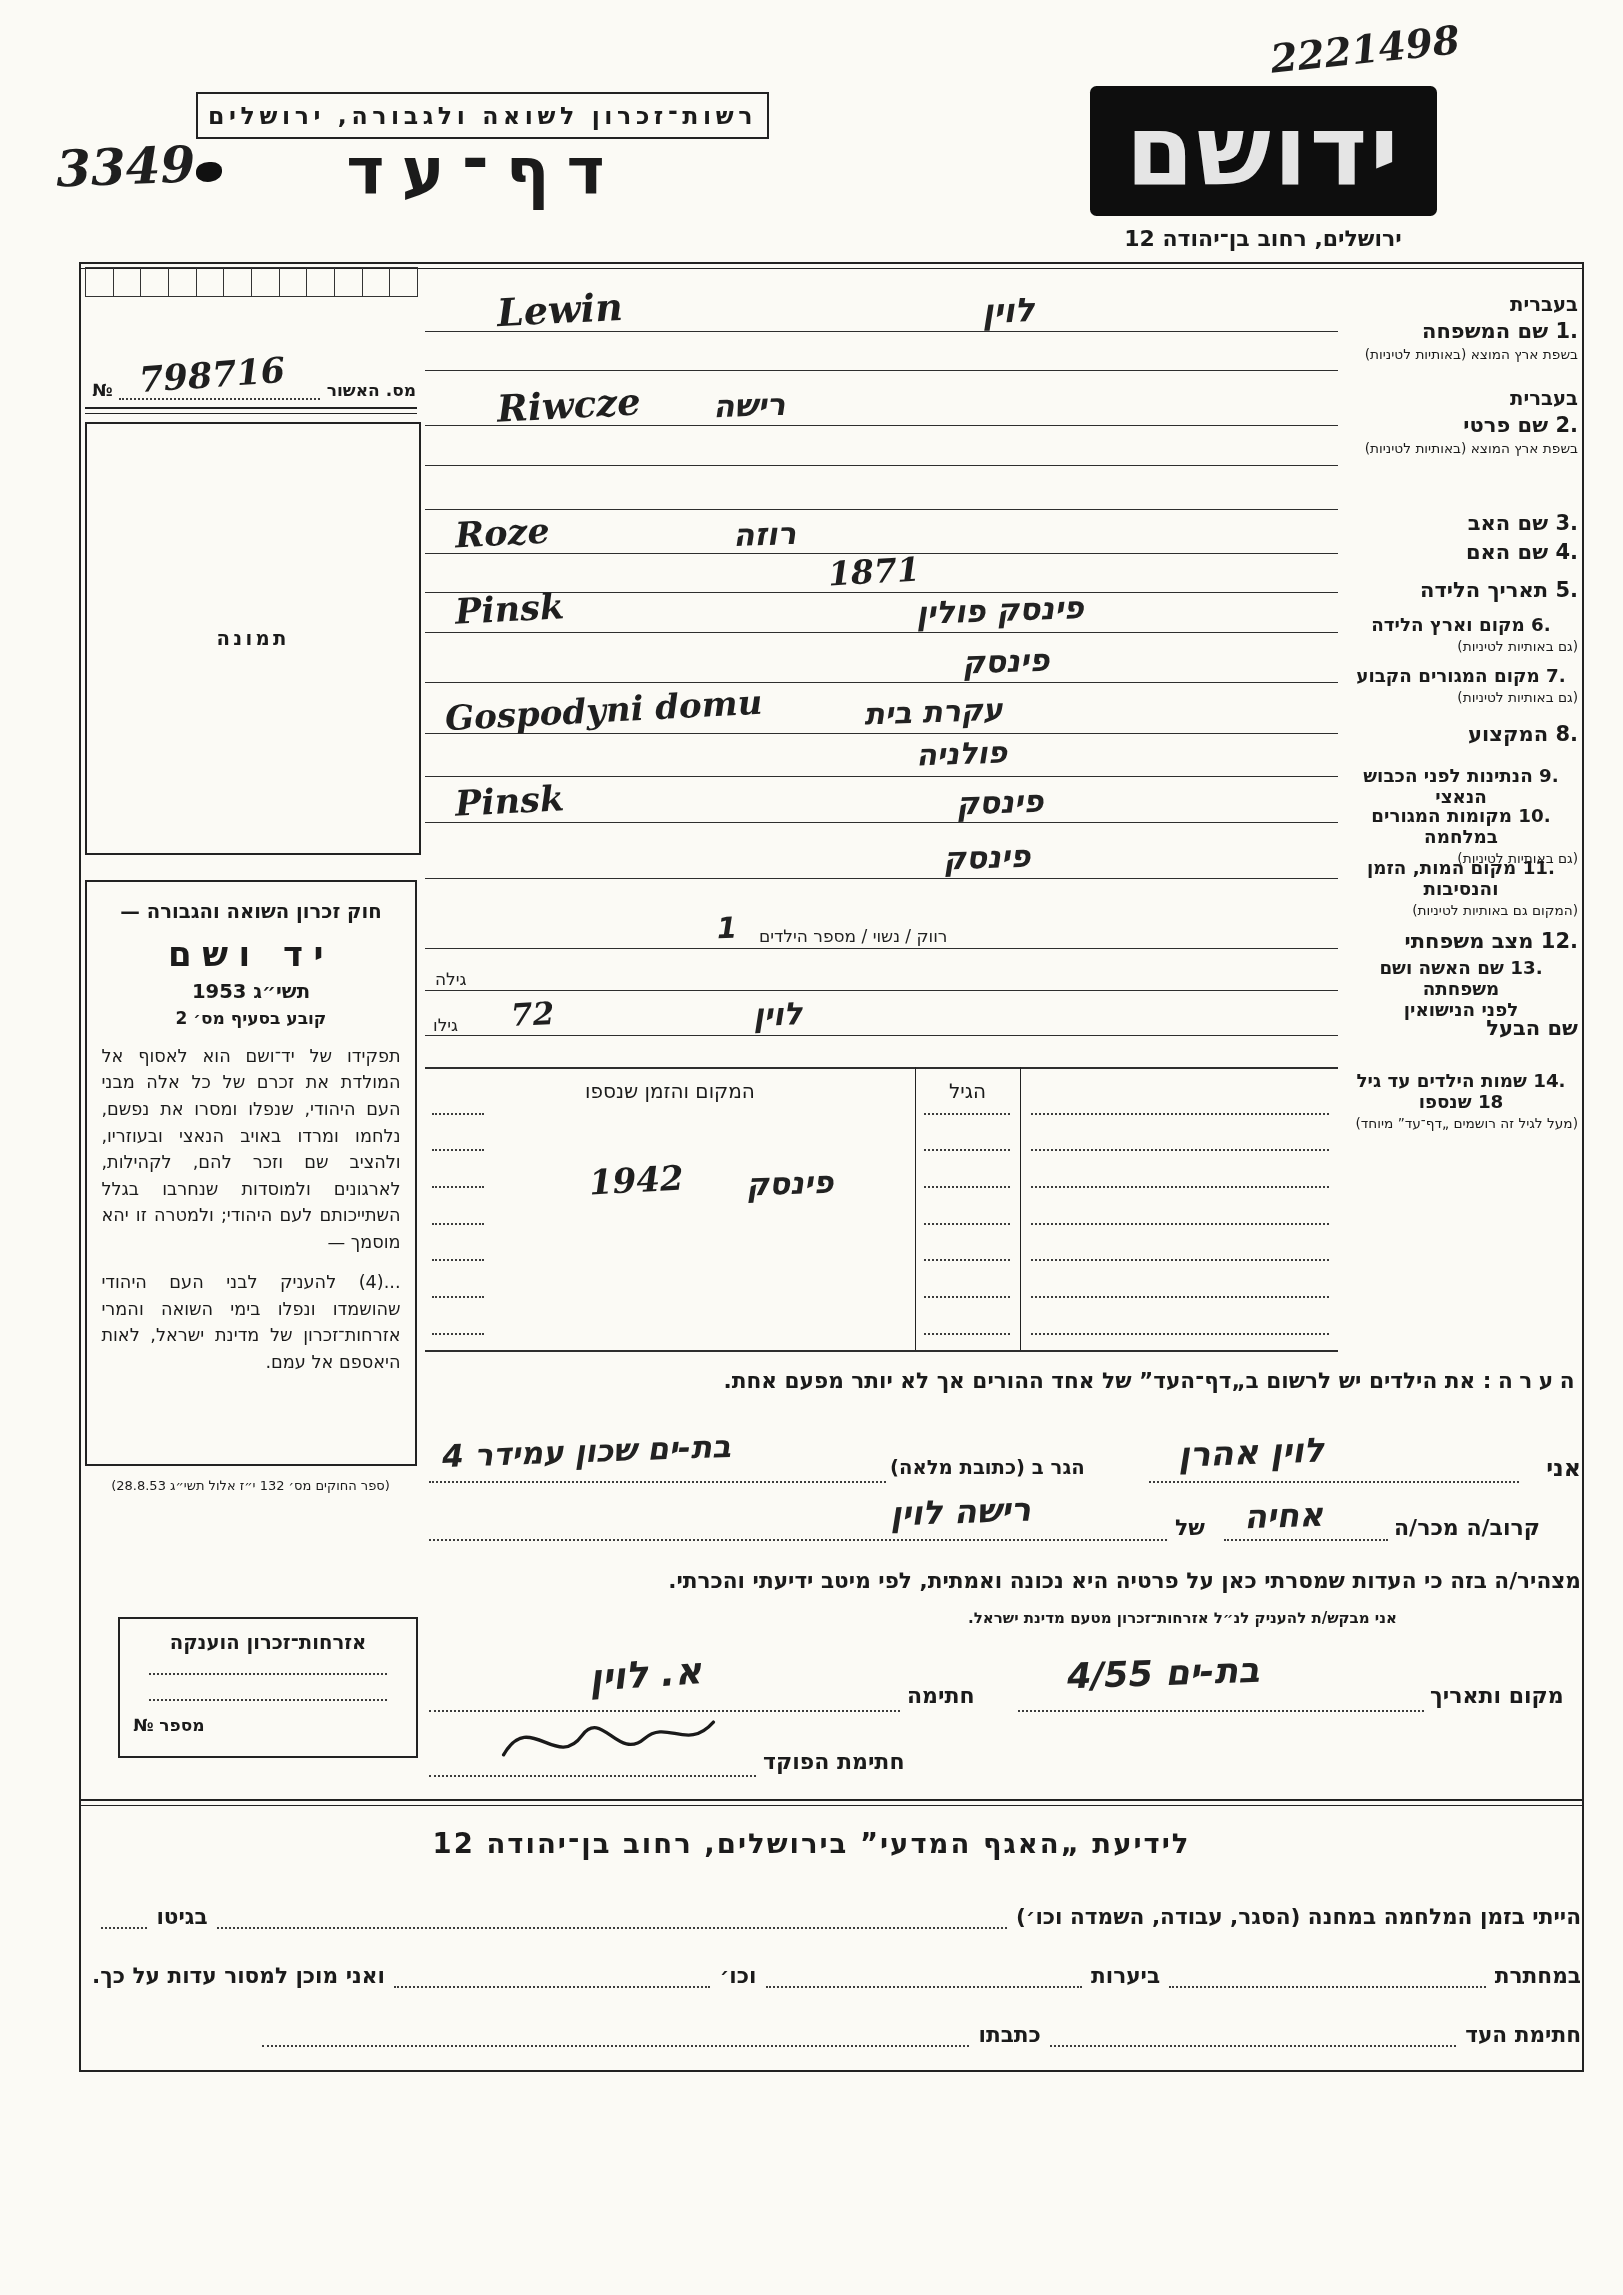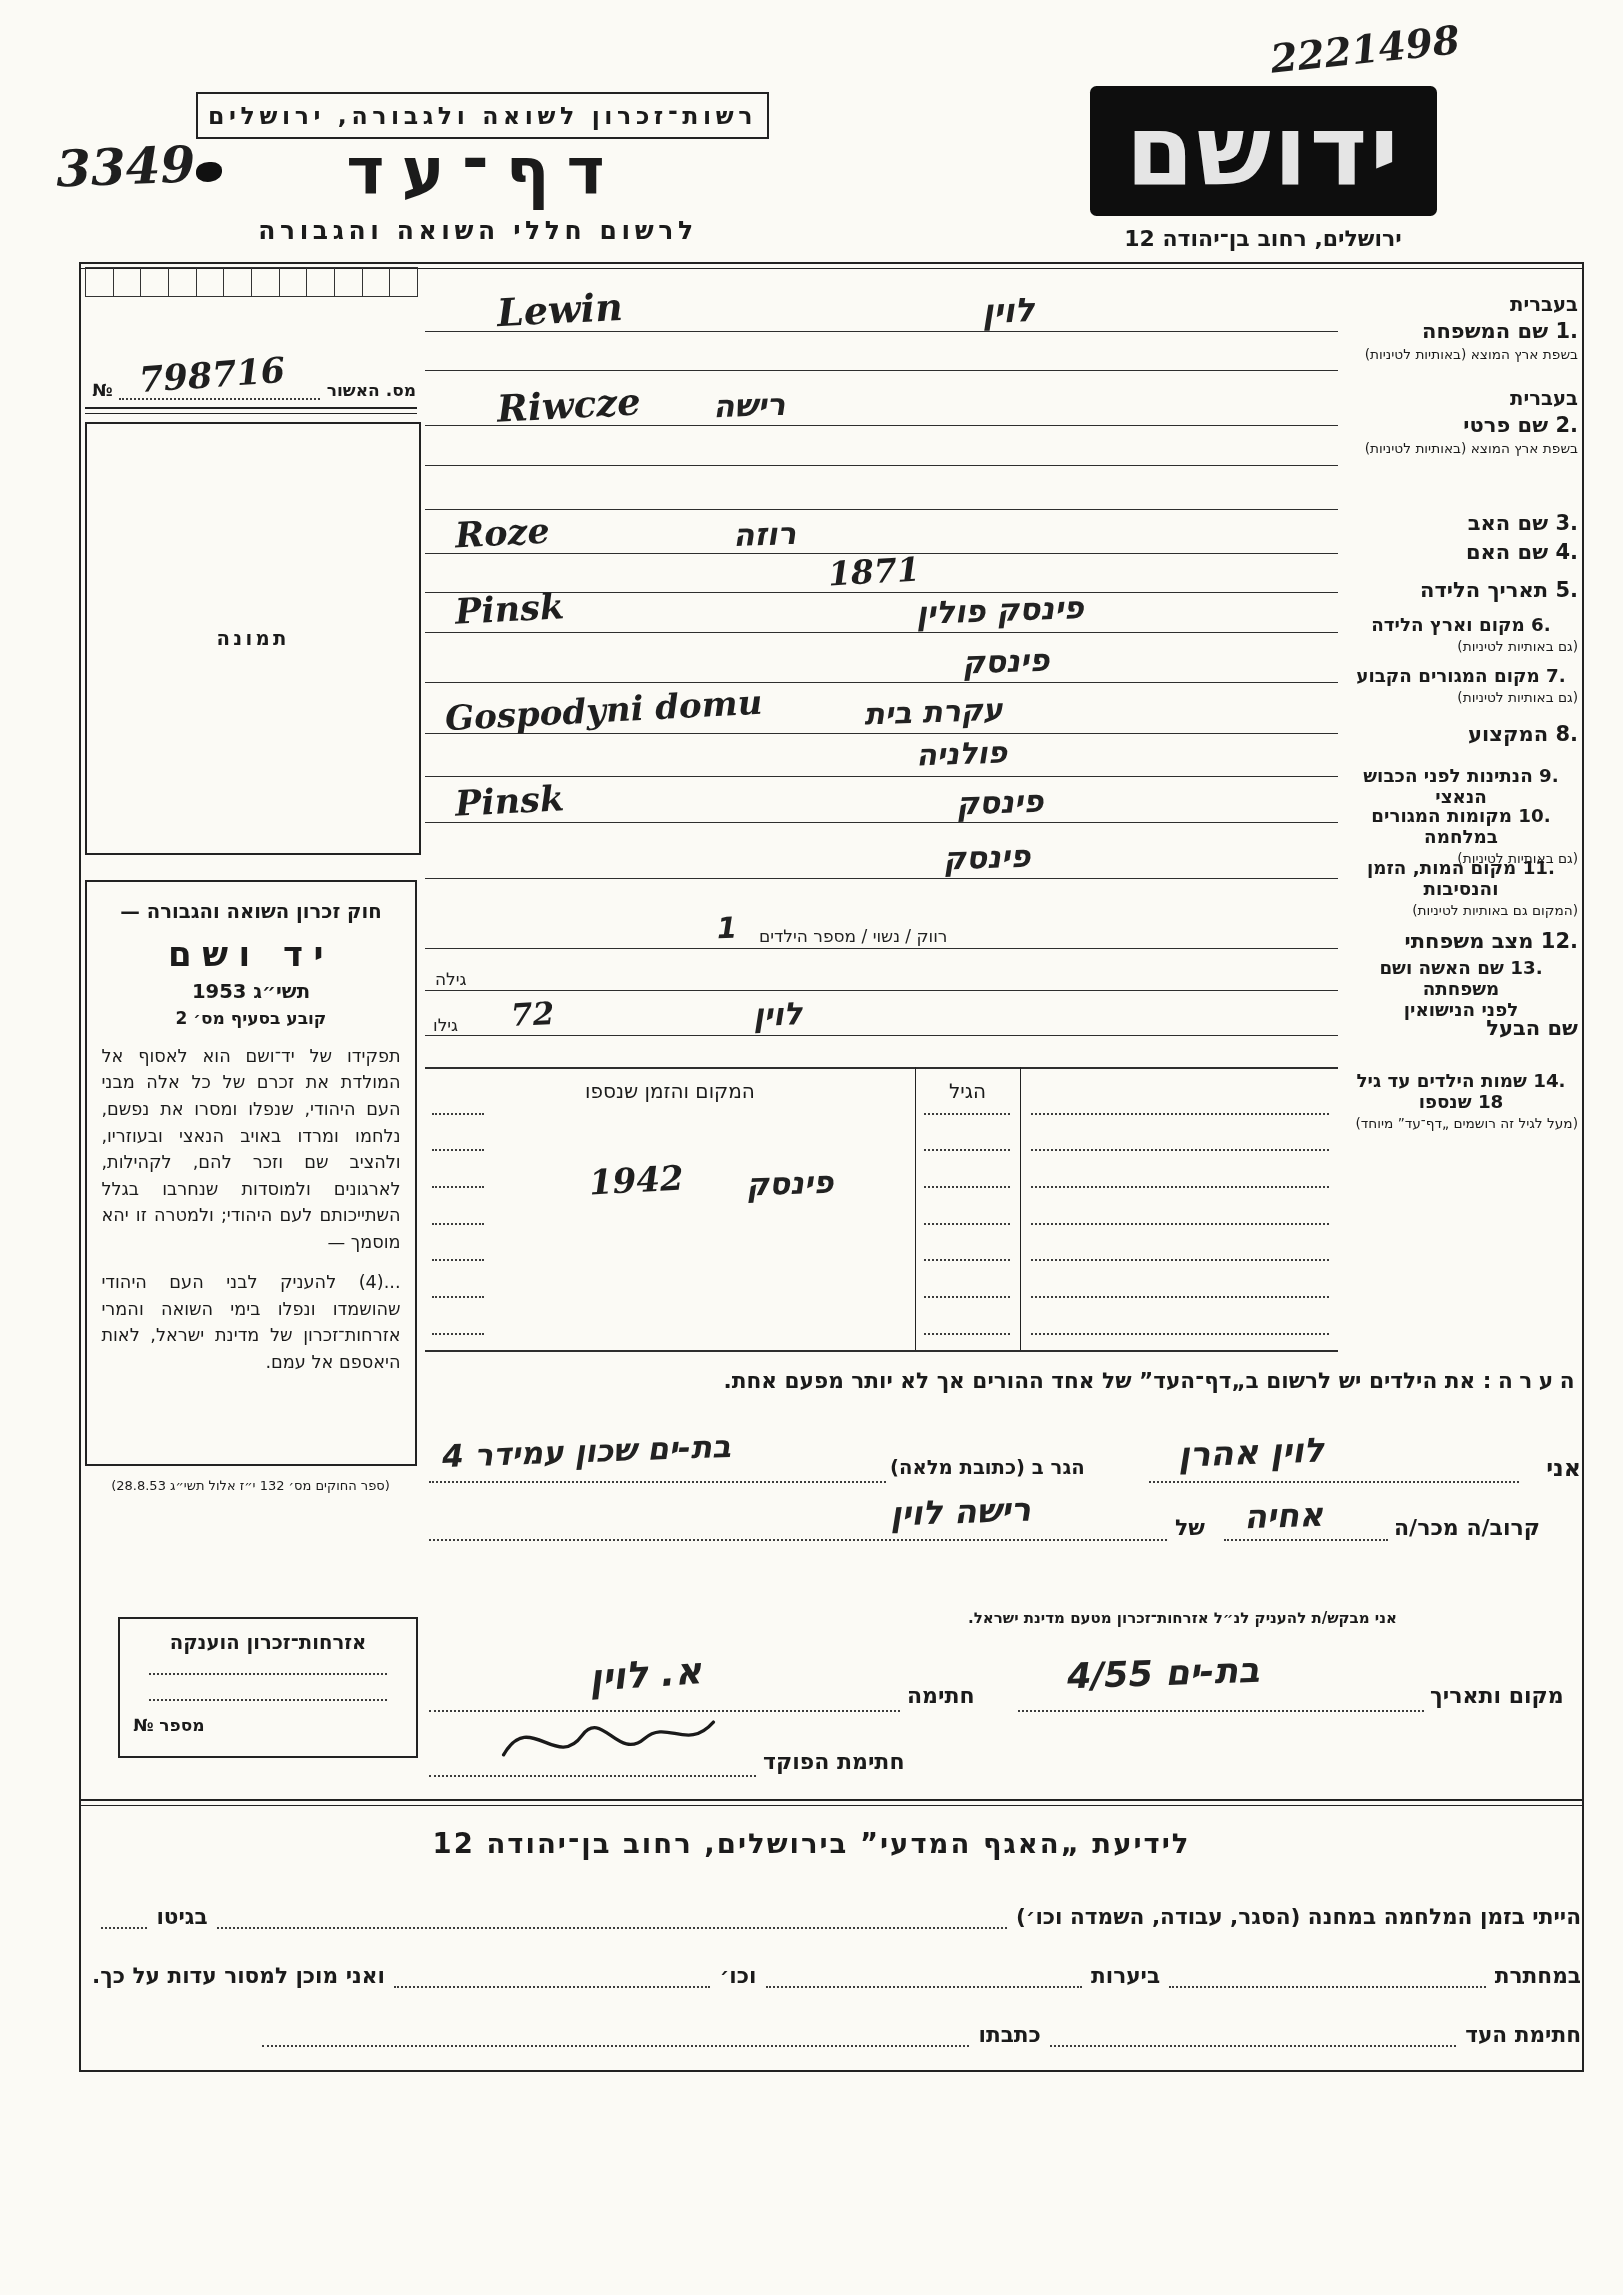--- a/index.html
+++ b/index.html
@@ -39,21 +39,20 @@
 
   <div class="hwl" style="left:1270px;top:26px;font-size:39px;transform:rotate(-6deg)">2221498</div>
 
   <div class="abs b" style="left:196px;top:92px;width:569px;height:43px;border:2px solid #222;
        display:flex;align-items:center;justify-content:center;font-size:23.6px;letter-spacing:4.6px">רשות־זכרון לשואה ולגבורה, ירושלים</div>
 
   <div class="hwl" style="left:56px;top:137px;font-size:50px;transform:rotate(-2deg)">3349</div>
   <div class="abs" style="left:196px;top:162px;width:26px;height:19.6px;background:#111;border-radius:50% 40% 55% 45%"></div>
 
   <div class="abs b" style="left:314px;top:134px;width:340px;text-align:center;font-size:65px;letter-spacing:17px">דף־עד</div>
-  <div class="abs b" style="left:216px;top:216px;width:524px;text-align:center;font-size:25px;letter-spacing:4.6px">לרשום חללי השואה והגבורה</div>
 
   <div class="abs" style="left:1090px;top:86px;width:347px;height:130px;background:#0e0e0e;border-radius:6.5px;
        display:flex;align-items:center;justify-content:center">
     <span class="b" style="color:#e5e5e5;font-size:98px;letter-spacing:2.6px">ידושם</span>
   </div>
   <div class="abs b" style="left:1047px;top:226px;width:432px;text-align:center;font-size:22px">ירושלים, רחוב בן־יהודה 12</div>
 
   <div class="dbl" style="left:79px;top:262px;width:1505px"></div>
   <div class="vline" style="left:79px;top:262px;height:1810px"></div>
   <div class="vline" style="left:1582px;top:262px;height:1810px"></div>
@@ -251,20 +250,21 @@
   <div class="abs dot" style="left:429px;top:1481px;width:457px"></div>
   <div class="hwh" style="left:442px;top:1433px;font-size:31px">בת-ים שכון עמידר 4</div>
 
   <div class="printed" style="left:1394px;top:1515px;font-size:22px">קרוב/ה מכר/ה</div>
   <div class="abs dot" style="left:1224px;top:1539px;width:164px"></div>
   <div class="hwh" style="left:1244px;top:1496px;font-size:33px">אחיה</div>
   <div class="printed" style="left:1175px;top:1515px;font-size:22px">של</div>
   <div class="abs dot" style="left:429px;top:1539px;width:738px"></div>
   <div class="hwh" style="left:890px;top:1492px;font-size:33px">רישה לוין</div>
 
+  <div class="abs b" style="left:458px;top:1568px;width:1123px;text-align:right;font-size:21.6px">מצהיר/ה בזה כי העדות שמסרתי כאן על פרטיה היא נכונה ואמתית, לפי מיטב ידיעתי והכרתי.</div>
   <div class="abs b" style="left:785px;top:1609px;width:795px;text-align:center;font-size:15px">אני מבקש/ת להעניק לנ״ל אזרחות־זכרון מטעם מדינת ישראל.</div>
 
   <div class="printed" style="left:1430px;top:1683px;font-size:22px">מקום ותאריך</div>
   <div class="abs dot" style="left:1018px;top:1710px;width:406px"></div>
   <div class="hwh" style="left:1067px;top:1653px;font-size:35px">בת-ים 4/55</div>
   <div class="printed" style="left:907px;top:1683px;font-size:22px">חתימה</div>
   <div class="abs dot" style="left:429px;top:1710px;width:471px"></div>
   <div class="hwh" style="left:589px;top:1653px;font-size:37px;transform:rotate(-4deg)">א. לוין</div>
 
   <div class="printed" style="left:763px;top:1749px;font-size:22px">חתימת הפוקד</div>

